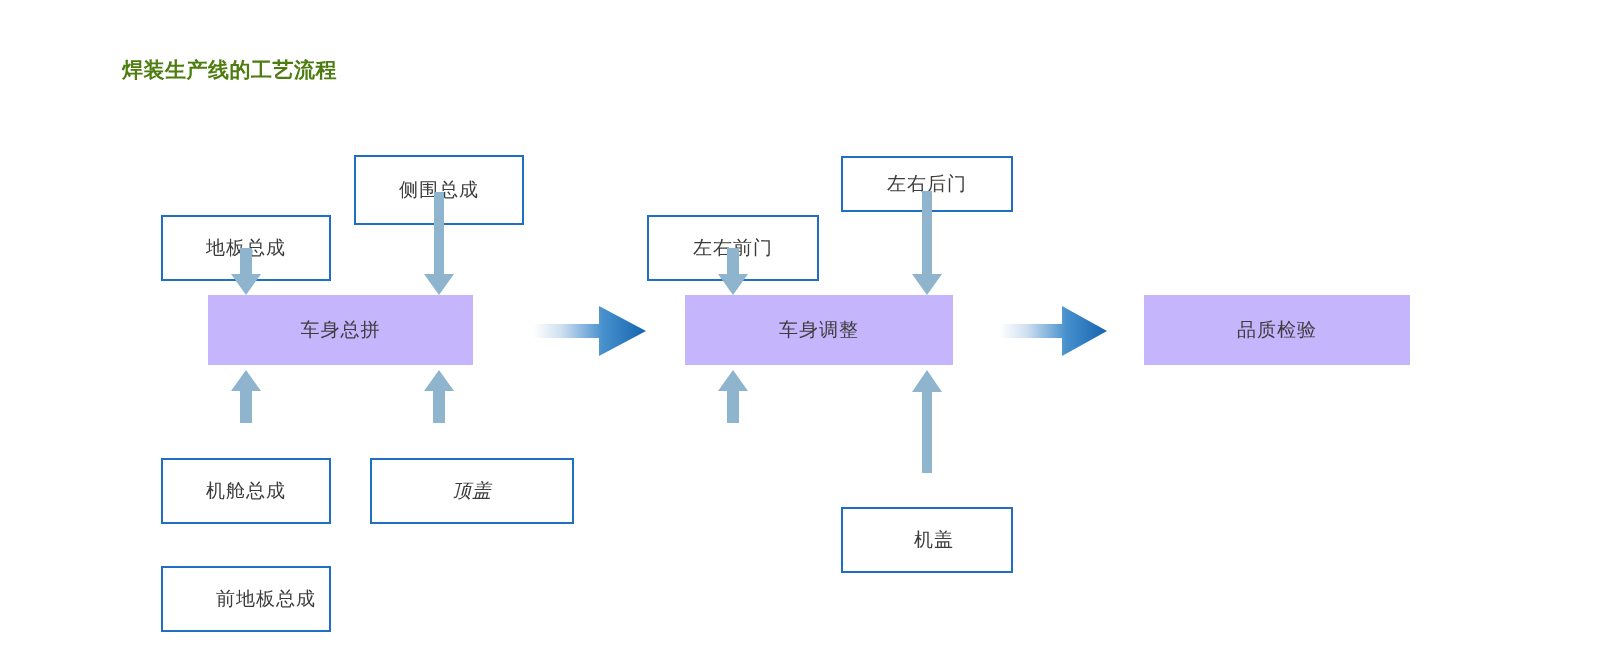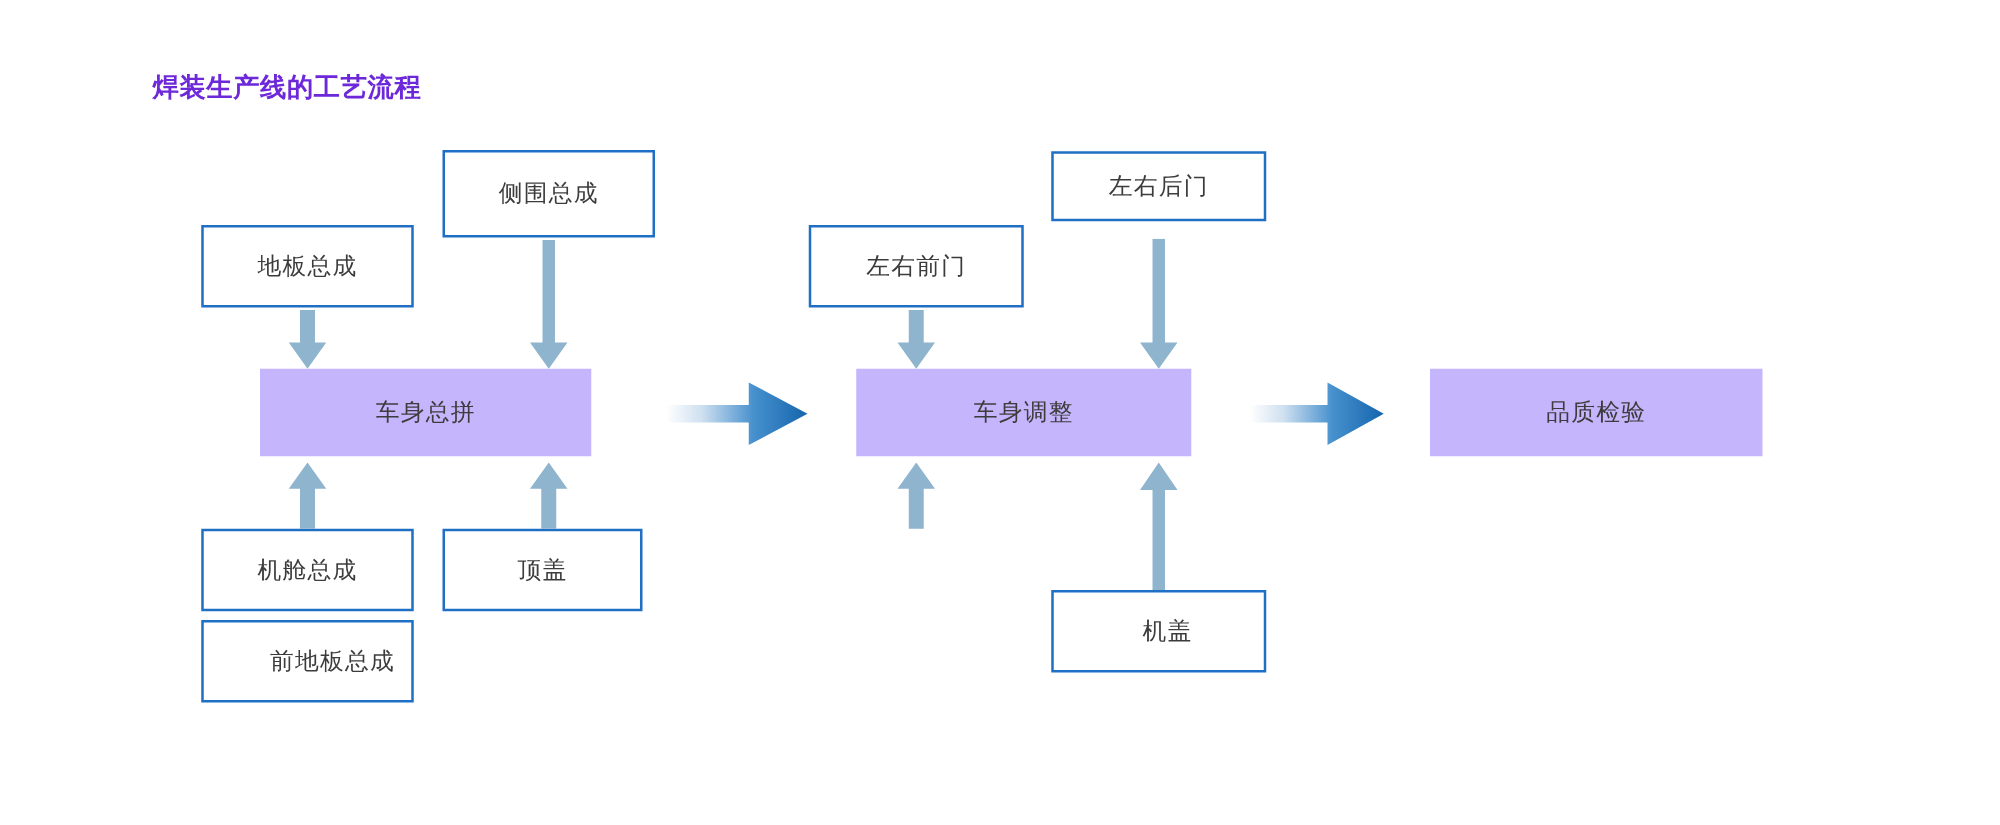--- a/index.html
+++ b/index.html
@@ -16,37 +16,38 @@
     height: 660px;
     background: #ffffff;
     overflow: hidden;
   }
   .title {
     position: absolute;
     left: 122px;
     top: 56px;
     font-size: 21px;
     font-weight: bold;
-    color: #6d28d9;
+    color: #4d7c0f;
     letter-spacing: 0.5px;
     white-space: nowrap;
   }
   
   .node-outline {
     position: absolute;
     box-sizing: border-box;
     background: #ffffff;
     border: 2px solid #1f6fc4;
     display: flex;
     align-items: center;
     justify-content: center;
     color: #3c3c3c;
     font-size: 19px;
     letter-spacing: 1px;
     white-space: nowrap;
+    margin-top: 35px;
   }
   
   .node-fill {
     position: absolute;
     box-sizing: border-box;
     background: #c4b5fd;
     border: none;
     display: flex;
     align-items: center;
     justify-content: center;
@@ -94,25 +95,25 @@
   </svg>
 
   <svg class="arrow-v" style="left:421px; top:370px;" width="36" height="54" viewBox="0 0 36 54">
     <polygon points="18,0 33,21 24,21 24,53 12,53 12,21 3,21" fill="#8fb4ce"></polygon>
   </svg>
 
   <div class="node-outline" style="left:161px; top:423px; width:170px; height:66px;">
     <span>机舱总成</span>
   </div>
 
-  <div class="node-outline" style="left:354px; top:423px; width:160px; height:66px;">
+  <div class="node-outline" style="left:370px; top:423px; width:204px; height:66px;font-style:italic;">
     <span>顶盖</span>
   </div>
 
-  <div class="node-outline" style="left:161px; top:496px; width:170px; height:66px;padding-left:40px;">
+  <div class="node-outline" style="left:161px; top:531px; width:170px; height:66px;padding-left:40px;">
     <span>前地板总成</span>
   </div>
 
   <svg class="arrow-h" style="left:533px; top:303px;" width="114" height="56" viewBox="0 0 114 56">
     <defs>
       <linearGradient id="gradArrow1" x1="0" y1="0" x2="1" y2="0">
         <stop offset="0%" stop-color="#ffffff"></stop>
         <stop offset="25%" stop-color="#cfe0f0"></stop>
         <stop offset="62%" stop-color="#4690cd"></stop>
         <stop offset="100%" stop-color="#1565ad"></stop>

